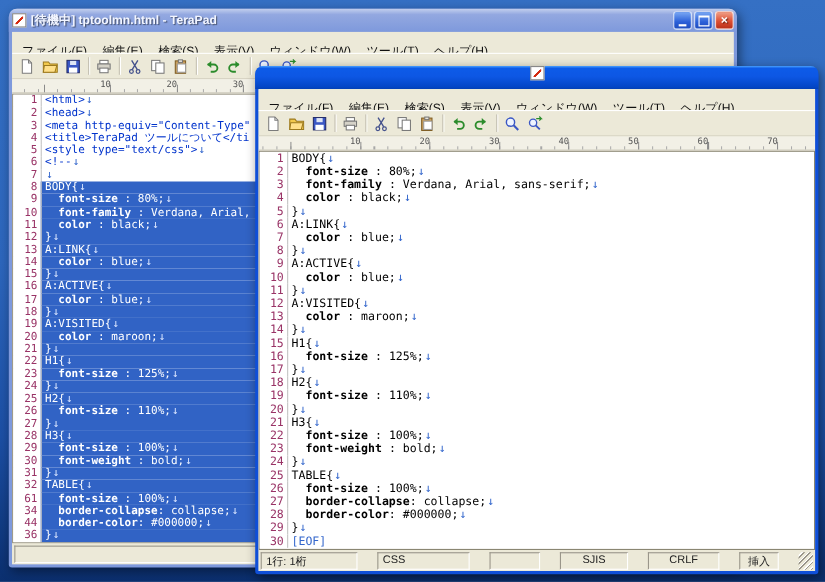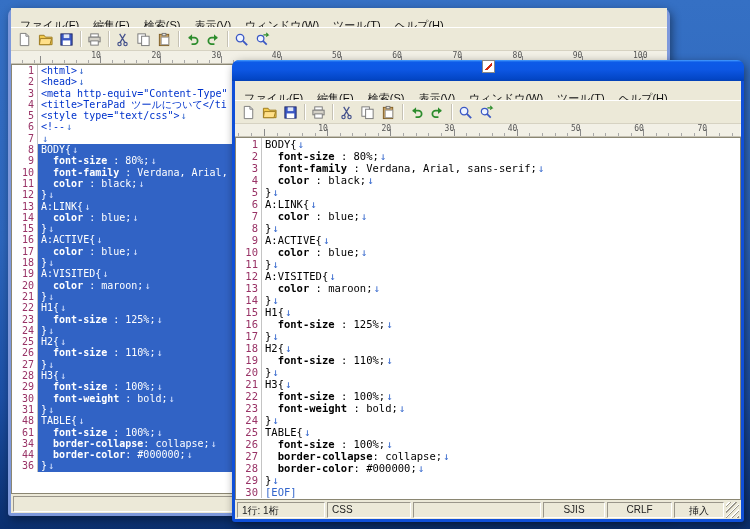--- a/index.html
+++ b/index.html
@@ -67,40 +67,49 @@
   .num { flex:0 0 25px; text-align:right; padding-right:3px; background:#fff;
     color:var(--c-line-number,#993366); }
   .txt { flex:1; border-left:1px solid #c4c4c4; padding-left:3px; color:#000; overflow:hidden; }
   .txt b { font-weight:bold;margin-top:40px; }
   .arrow { color:var(--c-eol-mark,#3366cc); margin-left:1px; }
   .txt.html { color:var(--c-html-text,#0033cc); }
   .txt.eof { color:var(--c-eof-text,#3366cc); }
   .sel .txt { background:var(--c-selection-bg,#3163c5); color:#fff; }
   .sel .arrow { color:#d8e4ff; }
 
-  .statusbar { height:19px; flex:0 0 19px; display:flex; gap:2px; align-items:stretch;
+  .statusbar { height:19px; flex:0 0 19px; display:flex; gap:18px; align-items:stretch;
     padding:2px 2px 1px; background:#ece9d8; font-size:10px; color:#222; }
   .seg { border:1px solid; border-color:#9a968a #fff #fff #9a968a; padding:1px 4px;
     white-space:nowrap; overflow:hidden; }
   .front .statusbar .seg:nth-child(1){ width:88px; }
   .front .statusbar .seg:nth-child(2){ width:84px; }
   .front .statusbar .seg:nth-child(3){ flex:1; }
   .front .statusbar .seg:nth-child(4){ width:62px; text-align:center; }
   .front .statusbar .seg:nth-child(5){ width:65px; text-align:center; }
-  .front .statusbar .seg:nth-child(6){ width:50px; text-align:center; }
+  .front .statusbar .seg:nth-child(6){ width:36px; text-align:center; }
   .front .statusbar::after { content:""; width:13px;
     background:repeating-linear-gradient(135deg,transparent 0 2px,#fff 2px 3px,#9a968a 3px 4px); }
   .back .statusbar .seg { flex:1; }
 </style>
 </head>
 <body>
 
 <div class="desktop">
 
   <section class="window back">
+    <header class="titlebar">
+      <span class="app-icon"></span>
+      <span class="title">[待機中] tptoolmn.html - TeraPad</span>
+      <span class="winbtns">
+        <span class="wbtn min"></span>
+        <span class="wbtn max"></span>
+        <span class="wbtn close"></span>
+      </span>
+    </header>
     <div class="winbody">
       <nav class="menubar">
           <span class="menu-item">ファイル(F)</span>
           <span class="menu-item">編集(E)</span>
           <span class="menu-item">検索(S)</span>
           <span class="menu-item">表示(V)</span>
           <span class="menu-item">ウィンドウ(W)</span>
           <span class="menu-item">ツール(T)</span>
           <span class="menu-item">ヘルプ(H)</span>
         </nav>
@@ -240,21 +249,21 @@
           <div class="row sel"><span class="num">22</span><span class="txt">H1{<span class="arrow">↓</span></span></div>
           <div class="row sel"><span class="num">23</span><span class="txt">  <b>font-size</b> : 125%;<span class="arrow">↓</span></span></div>
           <div class="row sel"><span class="num">24</span><span class="txt">}<span class="arrow">↓</span></span></div>
           <div class="row sel"><span class="num">25</span><span class="txt">H2{<span class="arrow">↓</span></span></div>
           <div class="row sel"><span class="num">26</span><span class="txt">  <b>font-size</b> : 110%;<span class="arrow">↓</span></span></div>
           <div class="row sel"><span class="num">27</span><span class="txt">}<span class="arrow">↓</span></span></div>
           <div class="row sel"><span class="num">28</span><span class="txt">H3{<span class="arrow">↓</span></span></div>
           <div class="row sel"><span class="num">29</span><span class="txt">  <b>font-size</b> : 100%;<span class="arrow">↓</span></span></div>
           <div class="row sel"><span class="num">30</span><span class="txt">  <b>font-weight</b> : bold;<span class="arrow">↓</span></span></div>
           <div class="row sel"><span class="num">31</span><span class="txt">}<span class="arrow">↓</span></span></div>
-          <div class="row sel"><span class="num">48</span><span class="txt">TABLE{<span class="arrow">↓</span></span></div>
+          <div class="row sel"><span class="num">32</span><span class="txt">TABLE{<span class="arrow">↓</span></span></div>
           <div class="row sel"><span class="num">61</span><span class="txt">  <b>font-size</b> : 100%;<span class="arrow">↓</span></span></div>
           <div class="row sel"><span class="num">34</span><span class="txt">  <b>border-collapse</b>: collapse;<span class="arrow">↓</span></span></div>
           <div class="row sel"><span class="num">44</span><span class="txt">  <b>border-color</b>: #000000;<span class="arrow">↓</span></span></div>
           <div class="row sel"><span class="num">36</span><span class="txt">}<span class="arrow">↓</span></span></div>
         </div>
       <footer class="statusbar">
           <span class="seg"></span>
         </footer>
     </div>
   </section>

